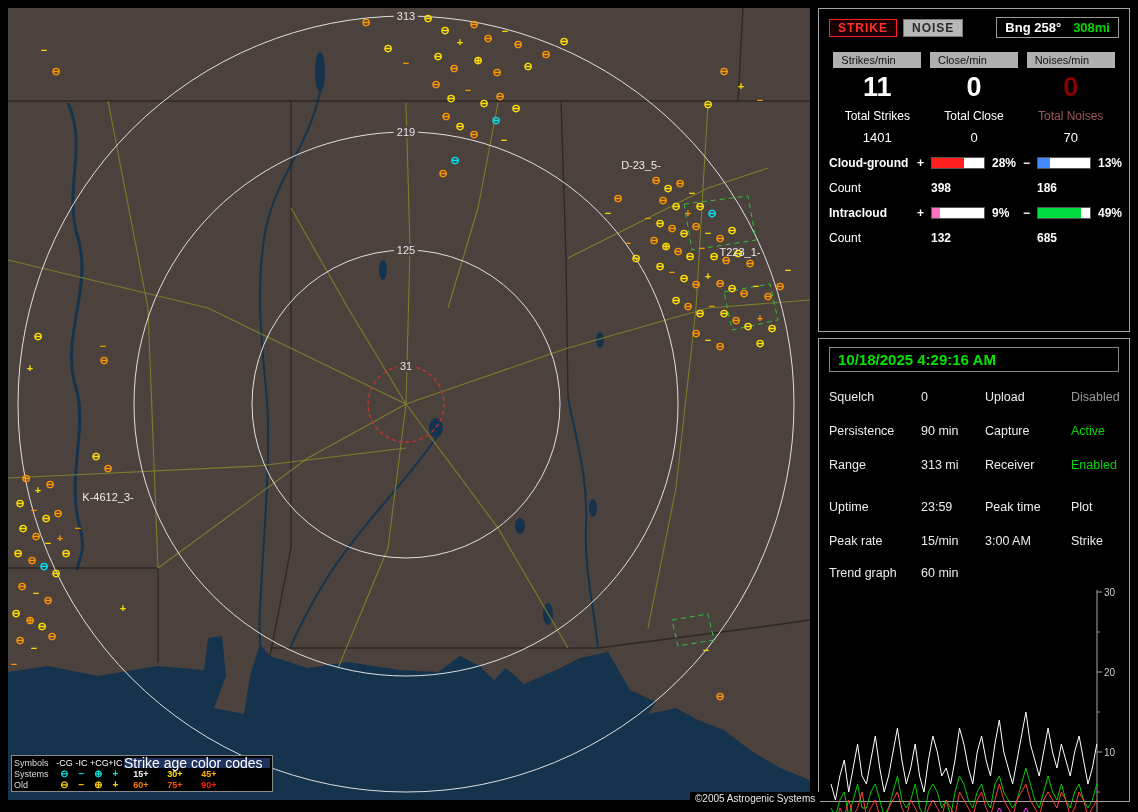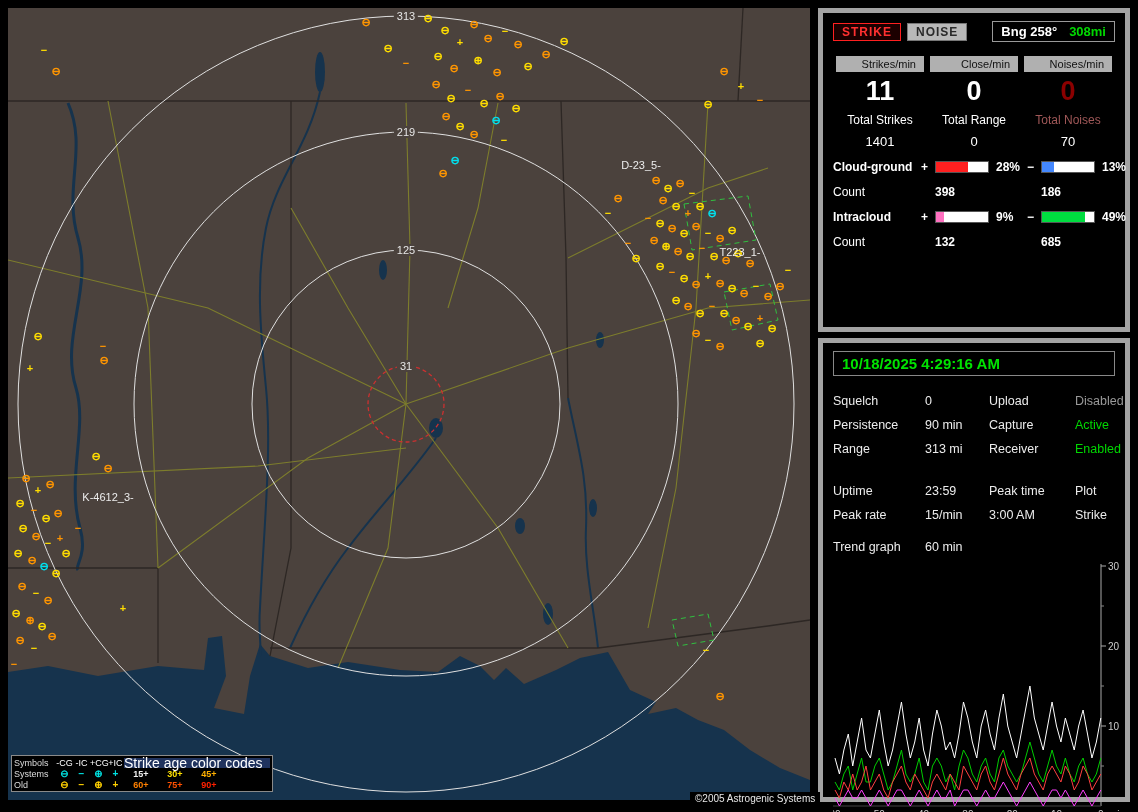--- a/index.html
+++ b/index.html
@@ -23,57 +23,57 @@
   .lg-c0{width:42px;}
   .lg-sym{width:17px;text-align:center;font-size:10px;font-weight:bold;line-height:10px;}
   .lg-hdr{width:17px;text-align:center;color:#fff;}
   .lg-age-hdr{flex:1;text-align:left;background:#20335e;color:#fff;font-size:14px;line-height:10px;}
   .lg-age{width:34px;text-align:center;font-weight:bold;}
 
   #copyright{position:absolute;left:690px;top:792px;background:#000;color:#e8e8e8;
              font-size:10px;padding:1px 5px;z-index:5;}
 
   
-  .panel-box{position:absolute;left:818px;width:312px;border:5px solid #a3a3a3;background:#000;
+  .panel-box{position:absolute;left:818px;width:312px;border:1px solid #a3a3a3;background:#000;
              box-sizing:border-box;padding:8px 10px;color:#fff;}
   #box1{top:8px;height:324px;}
   #box2{top:338px;height:464px;}
 
   .top-row{display:flex;align-items:center;gap:6px;}
   .btn-strike{border:1px solid #ff2020;color:#ff3030;background:#1c0000;font-weight:bold;
               font-size:12px;padding:1px 8px;letter-spacing:1px;}
   .btn-noise{border:1px solid #777;color:#2a2a2a;background:#b8b8b8;font-weight:bold;
              font-size:12px;padding:1px 8px;letter-spacing:1px;}
   .bng{margin-left:auto;border:1px solid #999;background:#000;padding:2px 8px;
        font-weight:bold;font-size:13px;display:flex;gap:12px;}
   .bng .dist{color:#00d800;}
 
   .chips{display:grid;grid-template-columns:1fr 1fr 1fr;margin-top:14px;}
-  .chip{background:#b0b0b0;color:#111;font-size:11px;text-align:right;
+  .chip{background:#b0b0b0;color:#111;font-size:11px;text-align:left;
         padding:2px 8px;justify-self:center;width:72px;}
   .bignums{display:grid;grid-template-columns:1fr 1fr 1fr;margin-top:4px;}
   .bignum{font-size:27px;font-weight:bold;text-align:center;}
   .bignum.noise{color:#8b0000;}
   .totals{display:grid;grid-template-columns:1fr 1fr 1fr;margin-top:6px;text-align:center;}
   .total-label{font-size:12px;}
   .total-label.muted-red{color:#a05858;}
   .total-value{font-size:13px;margin-top:7px;}
 
   .dist-title{margin-top:16px;font-size:12px;text-decoration:underline;}
   .dist-row{display:grid;grid-template-columns:88px 14px 56px 36px 14px 56px auto;
             align-items:center;margin-top:11px;font-size:12px;}
   .dist-row .lbl{font-weight:bold;}
   .sign{font-weight:bold;text-align:left;}
   .bar{height:10px;background:#fff;border:1px solid #555;position:relative;width:52px;}
   .bar .fill{position:absolute;left:0;top:0;bottom:0;}
   .pct{font-weight:bold;padding-left:5px;}
   .count-val{font-weight:bold;}
 
   .datebox{border:1px solid #888;padding:3px 8px;font-size:15px;font-weight:bold;color:#00e400;}
-  .grid4{display:grid;grid-template-columns:92px 64px 86px auto;row-gap:10px;
+  .grid4{display:grid;grid-template-columns:92px 64px 86px auto;row-gap:20px;
          font-size:12.5px;margin-top:18px;color:#ececec;}
   .grid4.second{margin-top:28px;}
   .grid4.trendrow{margin-top:18px;}
   .val-disabled{color:#9a9a9a;}
   .val-active{color:#00d800;}
   #trend{margin-top:6px;display:block;}
 </style>
 </head>
 <body>
 
@@ -335,21 +335,21 @@
     <span class="bignum">0</span>
     <span class="bignum noise">0</span>
   </div>
 
   <div class="totals">
     <span>
       <span class="total-label" style="display:block">Total Strikes</span>
       <span class="total-value" style="display:block">1401</span>
     </span>
     <span>
-      <span class="total-label" style="display:block">Total Range</span>
+      <span class="total-label" style="display:block">Total Close</span>
       <span class="total-value" style="display:block">0</span>
     </span>
     <span>
       <span class="total-label muted-red" style="display:block">Total Noises</span>
       <span class="total-value" style="display:block">70</span>
     </span>
   </div>
 
 
   <div class="dist-row">

